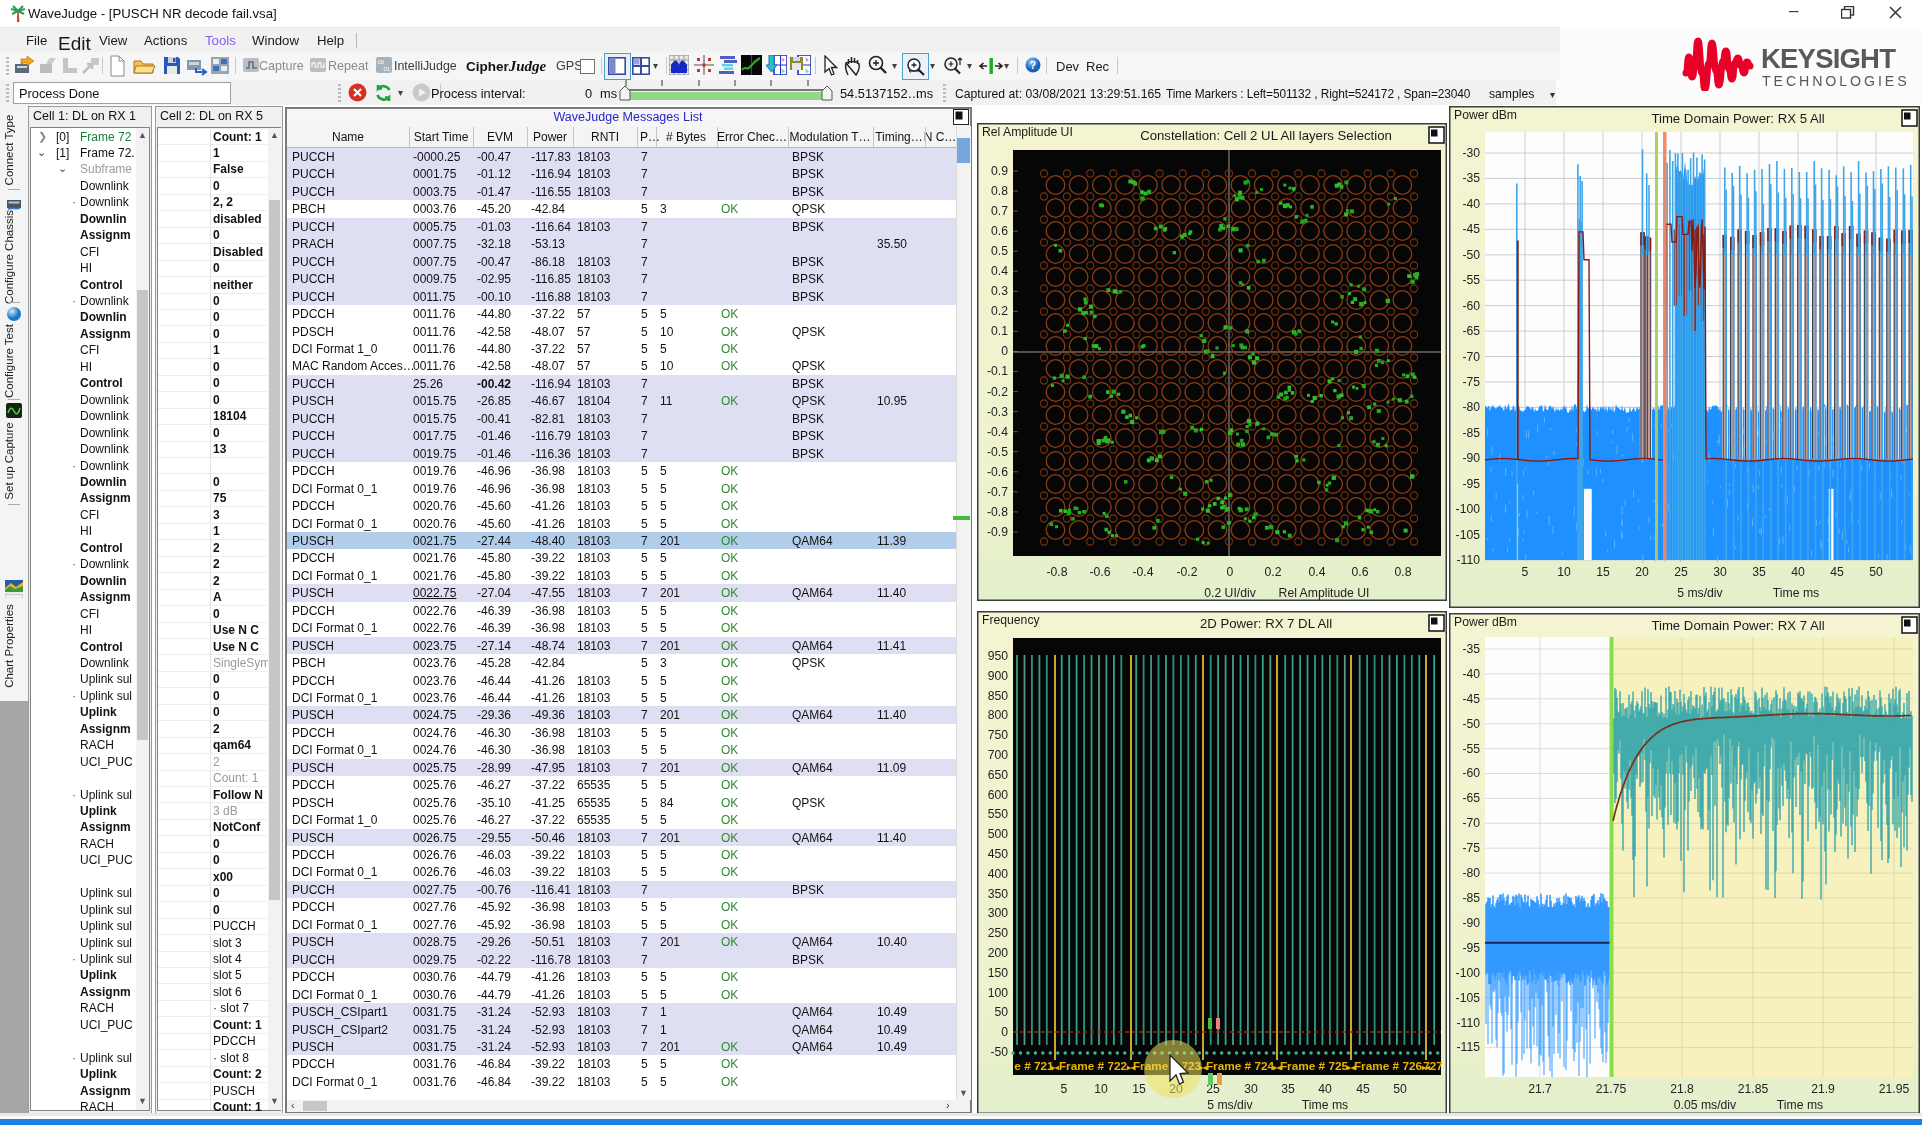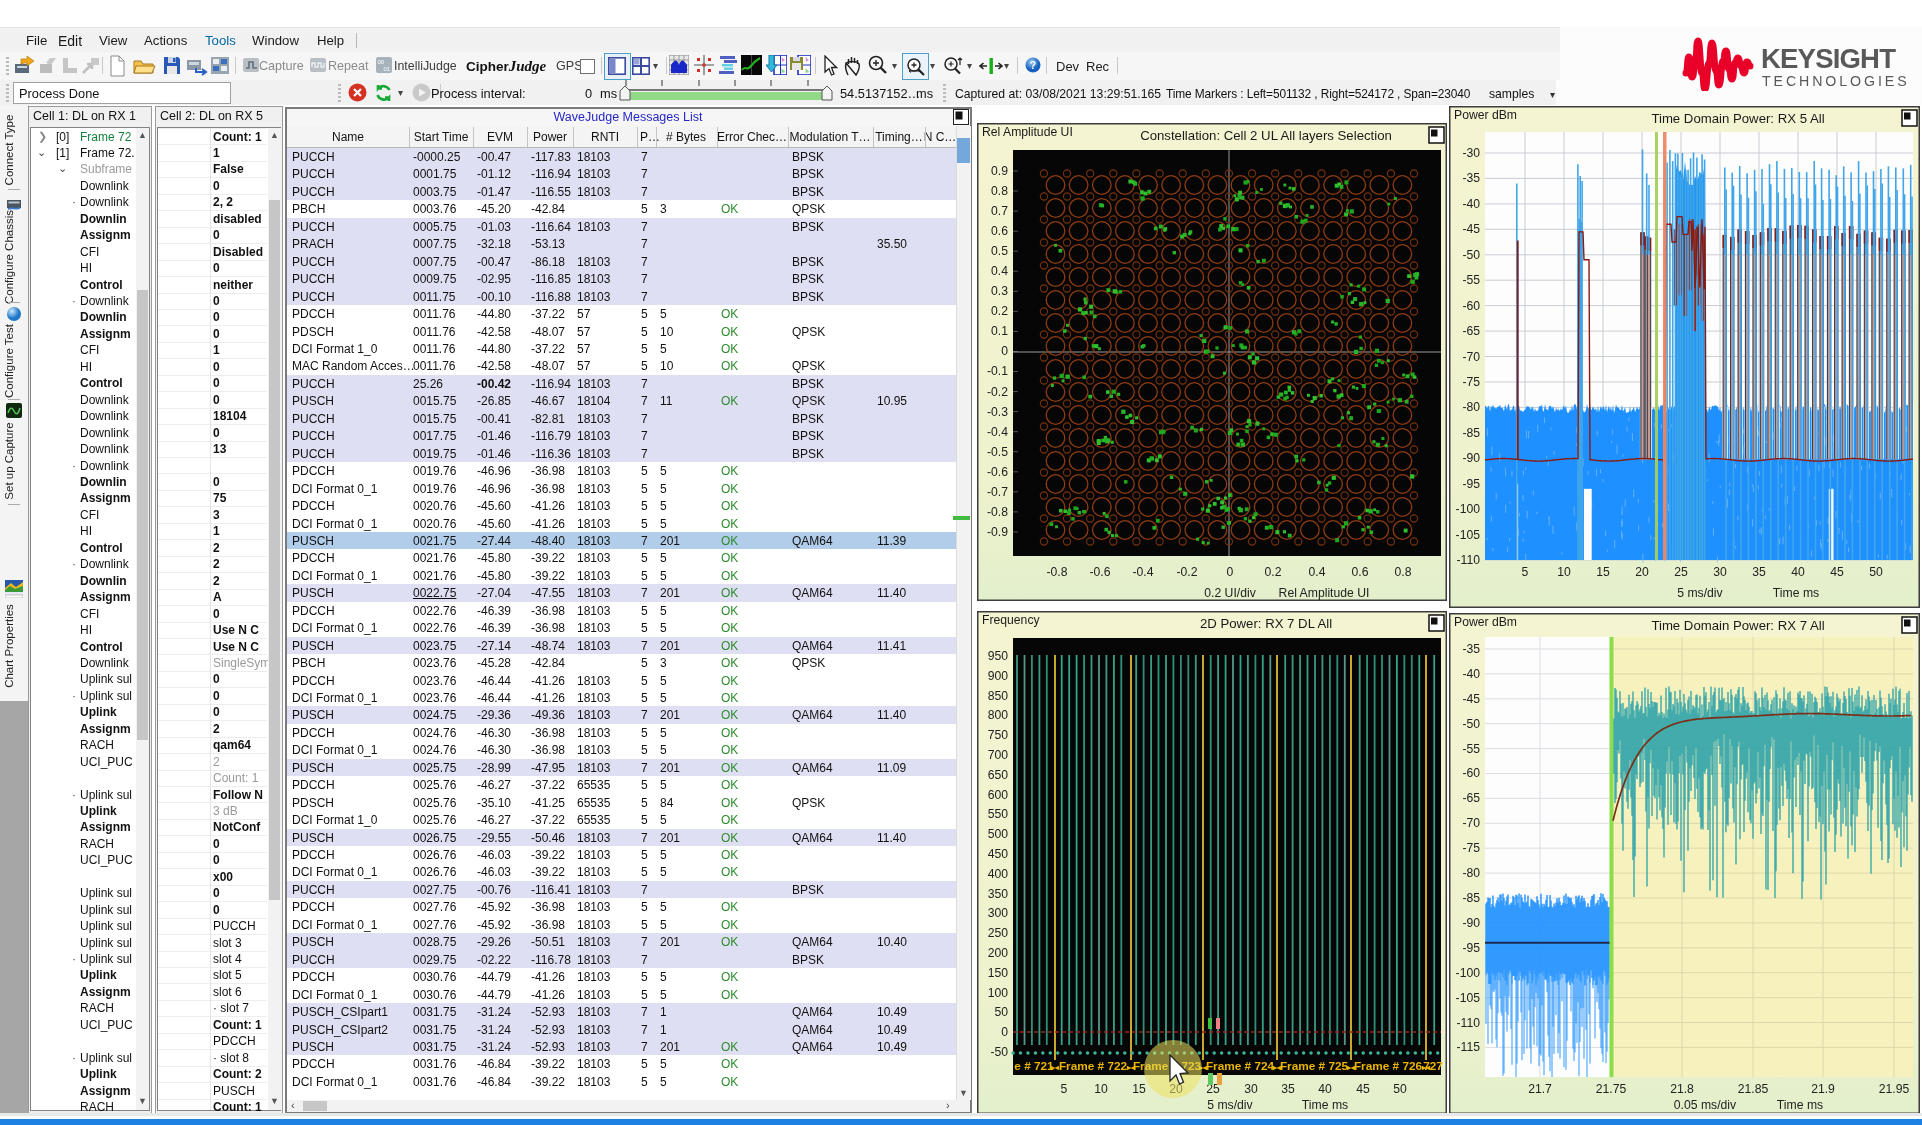--- a/index.html
+++ b/index.html
@@ -1,25 +1,40 @@
 <!DOCTYPE html>
 <html><head><meta charset="utf-8"><style>
 html,body{margin:0;padding:0;width:1922px;height:1125px;overflow:hidden;
  font-family:"Liberation Sans",sans-serif;background:#fff;}
 .a{position:absolute;}
 .tx{position:absolute;white-space:nowrap;}
 </style></head><body>
 <div class="a" style="left:0;top:0;width:1922px;height:1125px;background:#fff;">
 
+<div class="a" style="left:0;top:0;width:1922px;height:27px;background:#ffffff;">
+<svg class="a" style="left:9px;top:4px" width="18" height="20" viewBox="0 0 18 20">
+        <path d="M9 7 L4 2 M9 7 L2 5 M9 7 L3 10 M9 7 L14 2 M9 7 L16 5 M9 7 L15 10" stroke="#2f9e55" stroke-width="2.2" fill="none"></path>
+        <path d="M8.2 7 L8 18 L10.4 18 L9.8 7 Z" fill="#cc4433"></path>
+      </svg>
+<div class="tx" style="left:28px;top:6px;font-size:13.2px;color:#111;">WaveJudge - [PUSCH NR decode fail.vsa]</div>
+<div class="tx" style="left:1789px;top:1px;font-size:17px;color:#333;">–</div>
+<svg class="a" style="left:1841px;top:6px" width="14" height="13" viewBox="0 0 14 13">
+        <rect x="3.5" y="0.5" width="9" height="8.5" fill="none" stroke="#333" stroke-width="1.4"></rect>
+        <rect x="0.5" y="3.5" width="9" height="8.5" fill="#fff" stroke="#333" stroke-width="1.4"></rect>
+      </svg>
+<svg class="a" style="left:1889px;top:6px" width="13" height="13" viewBox="0 0 13 13">
+        <path d="M1 1 L12 12 M12 1 L1 12" stroke="#333" stroke-width="1.5"></path>
+      </svg>
+</div>
 <div class="a" style="left:0;top:27px;width:1922px;height:25px;background:#f1f1f1;border-top:1px solid #e5e5e5;">
 <div class="tx" style="left:26px;top:5px;font-size:13.2px;color:#1a1a1a;">File</div>
-<div class="tx" style="left:58px;top:5px;font-size:14px;color:#1a1a1a;">Edit</div>
+<div class="tx" style="left:58px;top:5px;font-size:19px;color:#1a1a1a;">Edit</div>
 <div class="tx" style="left:99px;top:5px;font-size:13.2px;color:#1a1a1a;">View</div>
 <div class="tx" style="left:144px;top:5px;font-size:13.2px;color:#1a1a1a;">Actions</div>
-<div class="tx" style="left:205px;top:5px;font-size:13.2px;color:#0369a1;text-align:right;">Tools</div>
+<div class="tx" style="left:205px;top:5px;font-size:13.2px;color:#8b5cf6;text-align:right;">Tools</div>
 <div class="tx" style="left:252px;top:5px;font-size:13.2px;color:#1a1a1a;">Window</div>
 <div class="tx" style="left:317px;top:5px;font-size:13.2px;color:#1a1a1a;">Help</div>
 <div class="a" style="left:356px;top:5px;width:1px;height:15px;background:#b8b8b8;"></div>
 </div>
 <div class="a" style="left:1560px;top:27px;width:362px;height:78px;background:#fcfcfc;"></div>
 <svg class="a" style="left:1671px;top:33px;z-index:30" width="250" height="58" viewBox="0 0 250 58">
       <path d="M15 40 C17 40 16 24 18 24 C20 24 19 44 21 44 C23 44 22 34 24 34 C26 34 25 8 27 8 C29 8 29 40 31 40 C33 40 32 56 34 56 C36 56 36 30 38 30 C40 30 39 10 41 10 C43 10 43 38 45 38 C47 38 46 52 48 52 C50 52 50 28 52 28 C54 28 53 18 55 18 C57 18 56 36 58 36 C60 36 59 46 61 46 C63 46 62 30 64 30 C66 30 65 25 67 25 C69 25 68 33 70 33 C72 33 71 40 73 40 C75 40 74 29 76 29 C78 29 77 33 79 33" fill="none" stroke="#e90029" stroke-width="7" stroke-linecap="round" stroke-linejoin="round"></path>
       <text x="90" y="35" font-family="Liberation Sans, sans-serif" font-size="27.5" font-weight="bold" fill="#595959" letter-spacing="-0.8">KEYSIGHT</text>
       <text x="91" y="53" font-family="Liberation Sans, sans-serif" font-size="14.2" fill="#595959" letter-spacing="2.9">TECHNOLOGIES</text>
     </svg>

